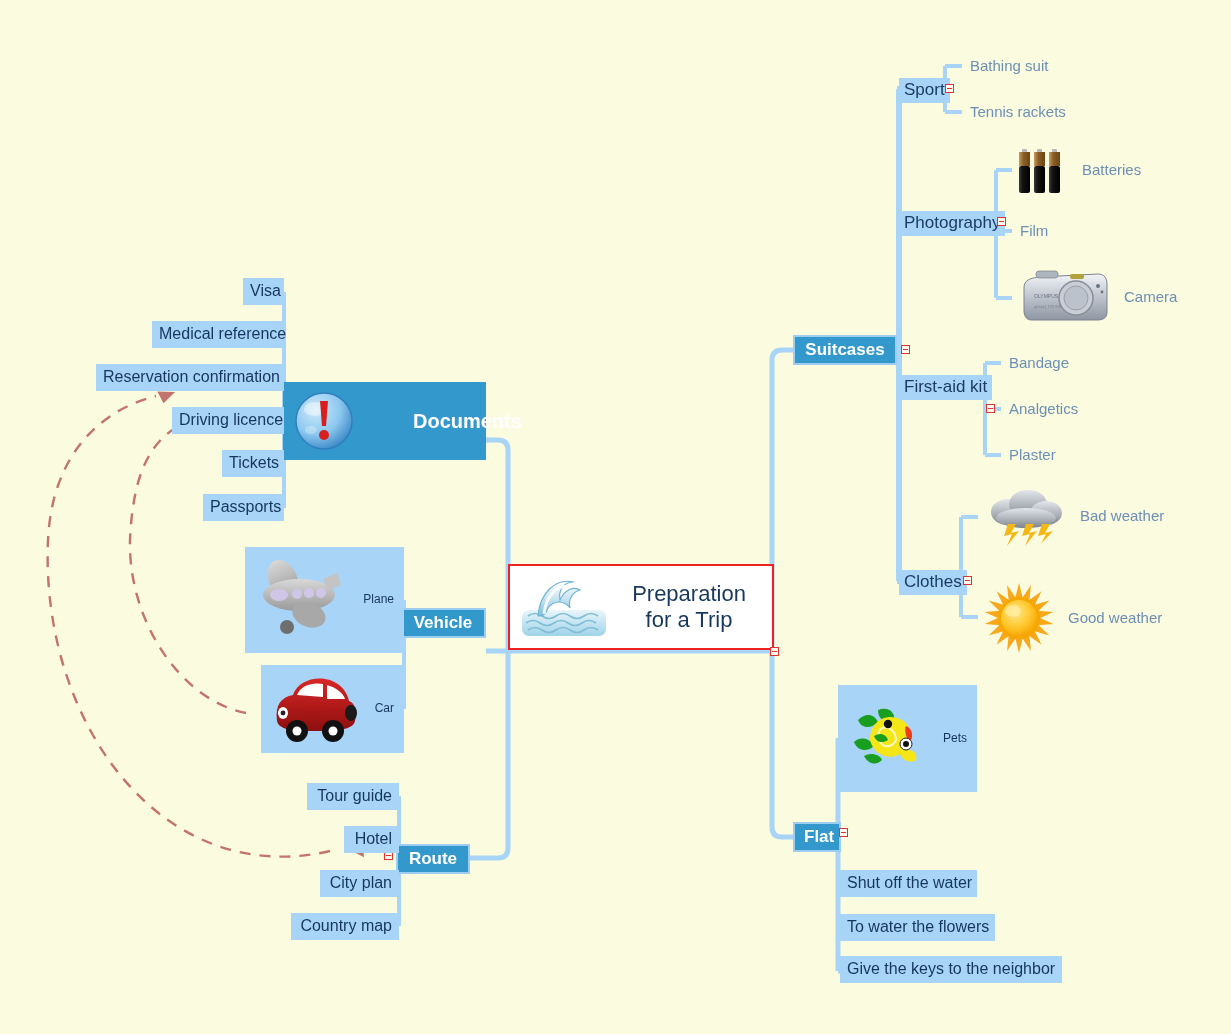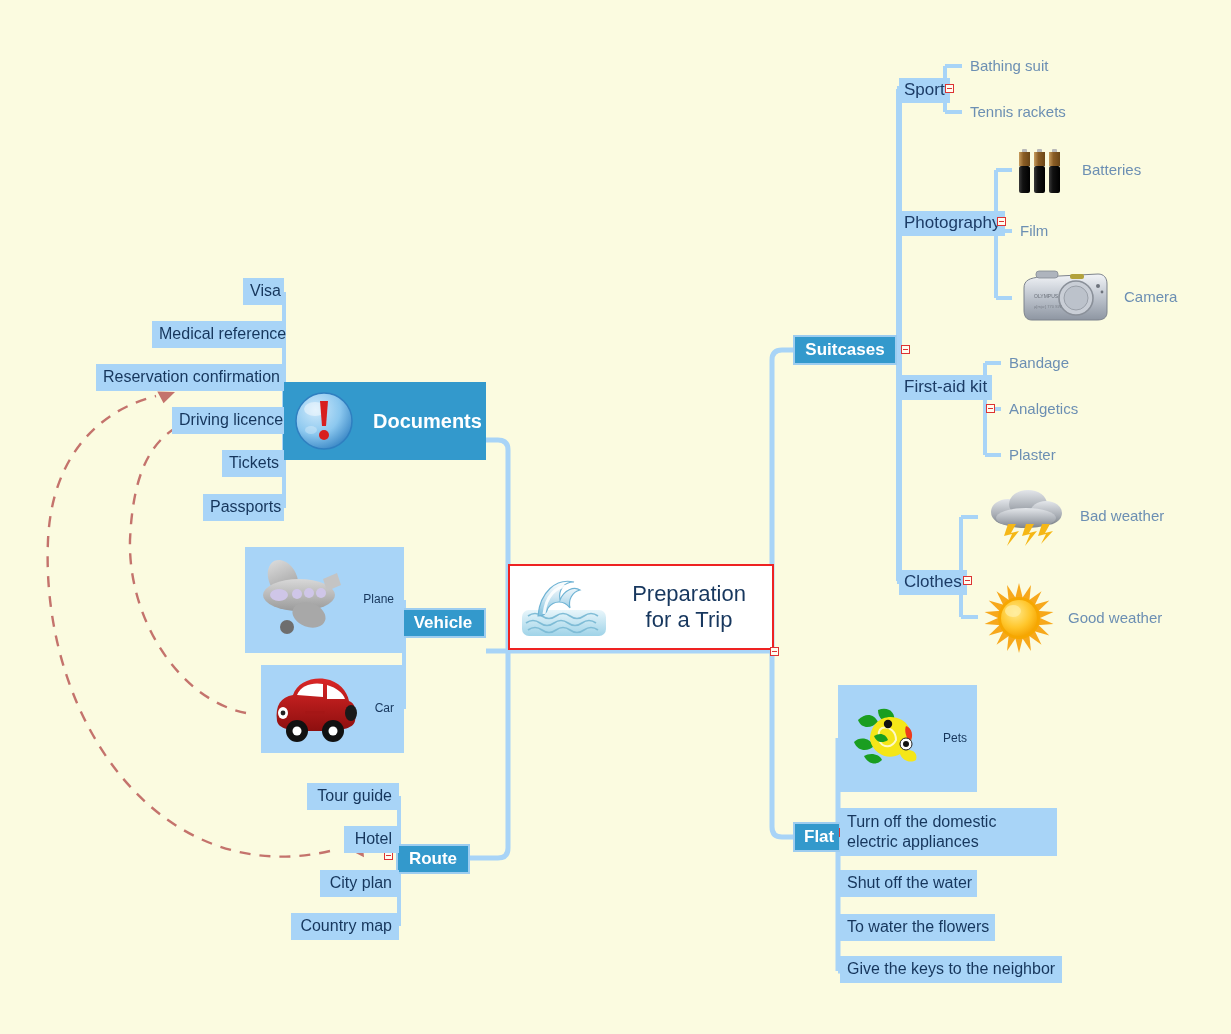--- a/index.html
+++ b/index.html
@@ -63,20 +63,21 @@
     display: flex;
     align-items: center;
   }
 
   
   .iconbadge {
     background: #3399cc;
     display: flex;
     align-items: center;
     padding: 6px 14px 6px 10px;
+    gap: 40px;
   }
   .iconbadge .label {
     color: #ffffff;
     font-size: 20px;
     font-weight: bold;
     margin-left: 18px;
   }
 
   
   .hl {
@@ -512,18 +513,17 @@
         <path d="M34 26 C42 24 48 30 48 38 C44 46 36 46 32 40 C30 34 30 28 34 26 Z" fill="none" stroke="#ffffff" stroke-width="2" opacity="0.75"></path>
         <path d="M26 34 C32 30 38 32 40 38 C34 42 28 40 26 34 Z" fill="#1a9e20"></path>
         <circle cx="40" cy="22" r="4.2" fill="#111"></circle>
         <circle cx="58" cy="42" r="6" fill="#ffffff" stroke="#222" stroke-width="1"></circle>
         <circle cx="58" cy="42" r="3" fill="#111"></circle>
       </svg>
     </span>
     <span class="cap">Pets</span>
   </div>
 
-  <div class="node fill wrap" style="left:840px; top:808px; width:217px;">Turn off the domestic electric appliances</div>
   <div class="node fill" style="left:840px; top:870px; width:137px;">Shut off the water</div>
   <div class="node fill" style="left:840px; top:914px; width:155px;">To water the flowers</div>
   <div class="node fill" style="left:840px; top:956px; width:222px;">Give the keys to  the neighbor</div>
 
 </div>
 
 </body></html>

